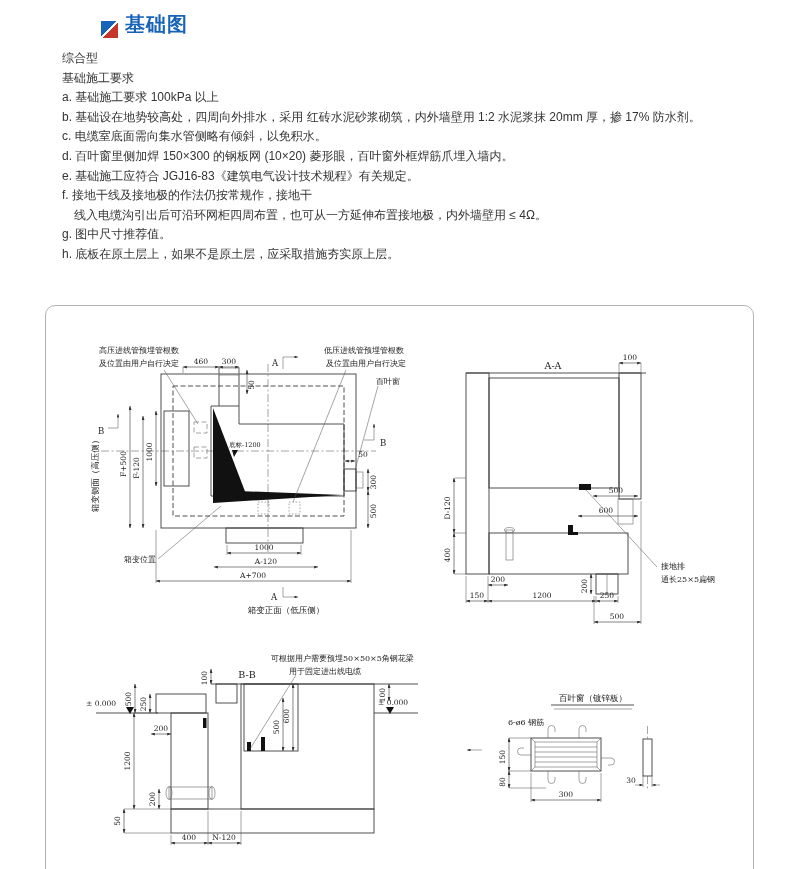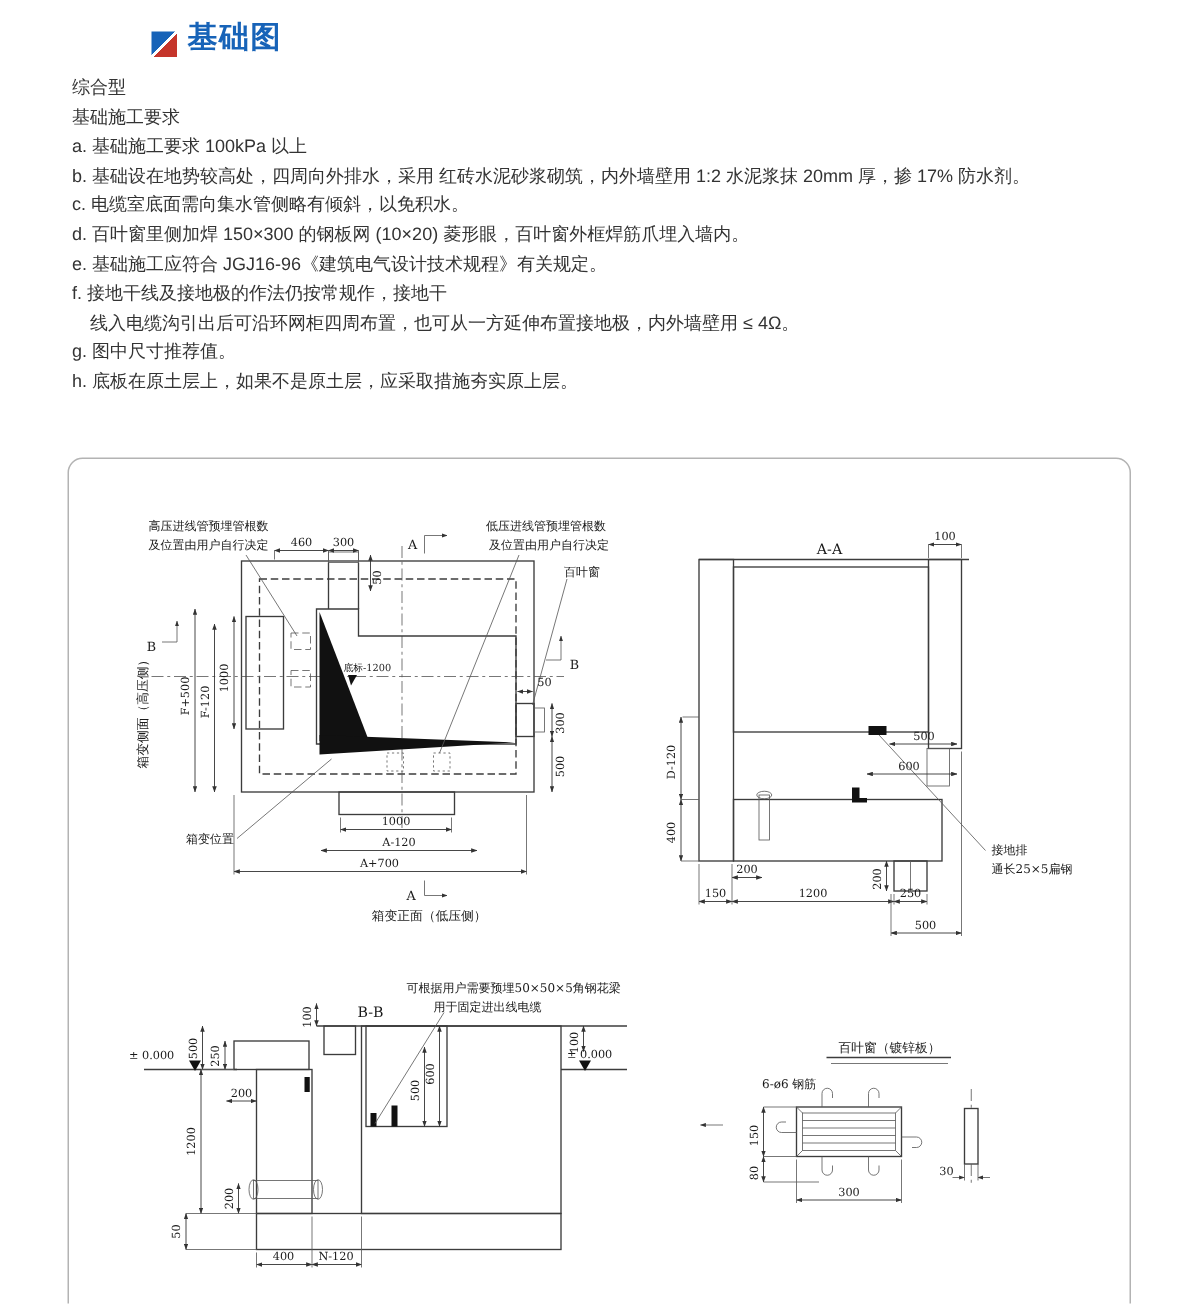--- a/index.html
+++ b/index.html
@@ -1,20 +1,20 @@
 <!DOCTYPE html>
 <html><head>
 <meta charset="utf-8">
 <style>
   html,body{margin:0;padding:0;background:#fff;}
   body{width:800px;height:869px;position:relative;font-family:"Liberation Sans",sans-serif;color:#222;}
   .hdr{position:absolute;left:101px;top:11px;display:flex;align-items:flex-end;gap:7px;}
   .hdr .ic{width:17px;height:17px;background:linear-gradient(135deg,#1763b8 0 47%,#ffffff 47% 53%,#c5352b 53% 100%);}
   .hdr .t{font-size:20px;font-weight:bold;color:#1763b8;letter-spacing:1px;}
-  .notes{position:absolute;left:48px;top:49px;width:690px;font-size:12px;line-height:19.6px;color:#333;}
+  .notes{position:absolute;left:62px;top:49px;width:690px;font-size:12px;line-height:19.6px;color:#333;}
   .panel{position:absolute;left:45px;top:257px;width:709px;height:586px;border:1px solid #b3b3b3;border-radius:10px;background:#fff;box-sizing:border-box;overflow:hidden;margin-top:48px;}
   svg{display:block;}
   svg text{font-family:"DejaVu Serif","Liberation Serif",serif;fill:#1a1a1a;}
   .t7{font-size:7.5px;text-anchor:middle;}
   .t7s{font-size:7.5px;text-anchor:start;}
   .t8{font-size:8px;text-anchor:start;}
   .t8m{font-size:8.5px;text-anchor:middle;}
   .t9{font-size:9.5px;text-anchor:middle;}
   .ln{stroke:#3c3c3c;stroke-width:0.9;fill:none;}
   .tn{stroke:#5a5a5a;stroke-width:0.55;fill:none;}
@@ -32,21 +32,21 @@
   <span class="t">基础图</span>
 </div>
 
 <div class="notes">
   <div>综合型</div>
   <div>基础施工要求</div>
   <div>a. 基础施工要求 100kPa 以上</div>
   <div>b. 基础设在地势较高处，四周向外排水，采用 红砖水泥砂浆砌筑，内外墙壁用 1:2 水泥浆抹 20mm 厚，掺 17% 防水剂。</div>
   <div>c. 电缆室底面需向集水管侧略有倾斜，以免积水。</div>
   <div>d. 百叶窗里侧加焊 150×300 的钢板网 (10×20) 菱形眼，百叶窗外框焊筋爪埋入墙内。</div>
-  <div>e. 基础施工应符合 JGJ16-96《建筑电气设计技术规程》有关规定。</div>
+  <div>e. 基础施工应符合 JGJ16-83《建筑电气设计技术规程》有关规定。</div>
   <div>f. 接地干线及接地极的作法仍按常规作，接地干</div>
   <div>　线入电缆沟引出后可沿环网柜四周布置，也可从一方延伸布置接地极，内外墙壁用 ≤ 4Ω。</div>
   <div>g. 图中尺寸推荐值。</div>
   <div>h. 底板在原土层上，如果不是原土层，应采取措施夯实原上层。</div>
 </div>
 
 <div class="panel">
 <svg width="709" height="584" viewBox="0 0 709 584">
   <defs>
     <marker id="ae" orient="auto" refX="6.5" refY="2.5" markerWidth="7" markerHeight="5">

